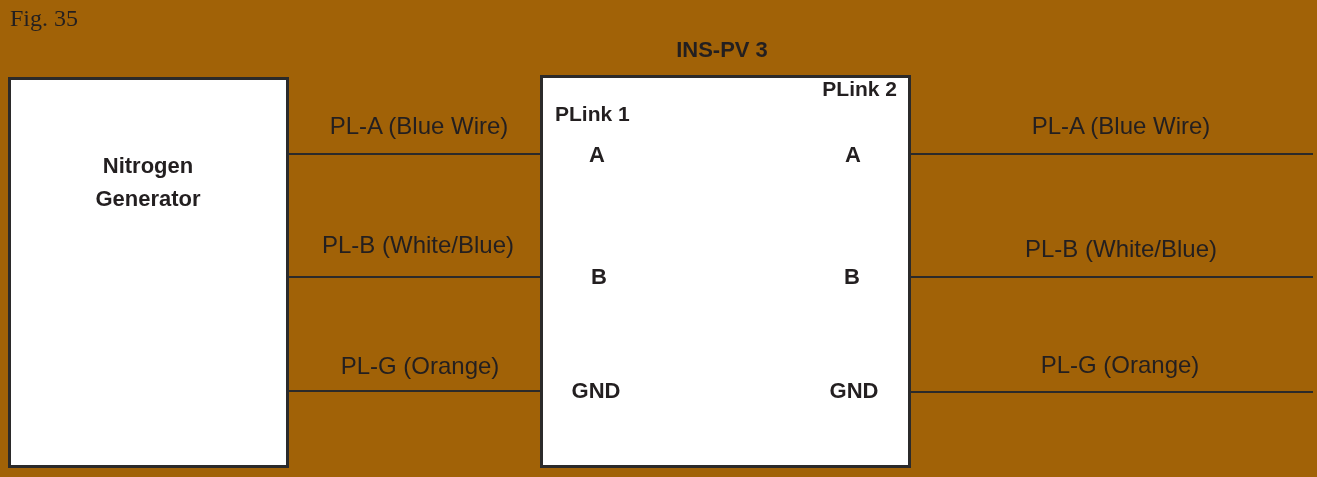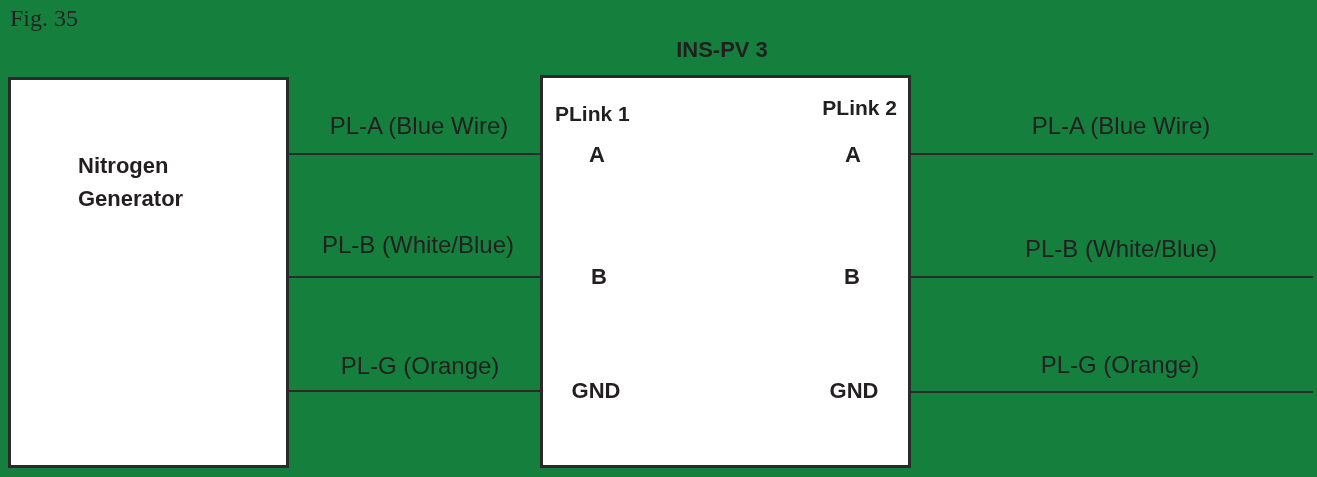--- a/index.html
+++ b/index.html
@@ -4,21 +4,21 @@
 <style>
   html, body {
     margin: 0;
     padding: 0;
     background: #ffffff;
   }
   #diagram {
     position: relative;
     width: 1317px;
     height: 477px;
-    background: #15803d;
+    background: #a16207;
     font-family: "Liberation Sans", "DejaVu Sans", sans-serif;
     color: #231f20;
     overflow: hidden;
   }
   .abs { position: absolute; }
 
   .fig-label {
     font-family: "Liberation Serif", "DejaVu Serif", serif;
     font-size: 24px;
     color: #231f20;
@@ -48,20 +48,21 @@
   .terminal {
     font-size: 22px;
     font-weight: bold;
     white-space: nowrap;
     transform: translateX(-50%);
   }
 
   .gen-label {
     font-size: 22px;
     font-weight: bold;
+    text-align: center;
     line-height: 33px;
   }
 
   .wire {
     position: absolute;
     height: 2px;
     background: #2b2a2a;
   }
 
   .wire-label {
@@ -78,21 +79,21 @@
   <div class="abs fig-label" style="left:10px; top:5px;">Fig. 35</div>
 
   <div class="box" style="left:8px; top:77px; width:281px; height:391px;"></div>
   <div class="abs gen-label" style="left:78px; top:149px; width:140px;">Nitrogen Generator</div>
 
   <div class="box" style="left:540px; top:75px; width:371px; height:393px;"></div>
 
   <div class="abs device-title" style="left:722px; top:37px;">INS-PV 3</div>
 
   <div class="abs port-label" style="left:555px; top:102px;">PLink 1</div>
-  <div class="abs port-label" style="right:420px; top:96px;margin-left:16px;">PLink 2</div>
+  <div class="abs port-label" style="right:420px; top:77px;margin-left:16px;">PLink 2</div>
 
   <div class="abs terminal" style="left:597px; top:142px;">A</div>
   <div class="abs terminal" style="left:599px; top:264px;">B</div>
   <div class="abs terminal" style="left:596px; top:378px;">GND</div>
 
   <div class="abs terminal" style="left:853px; top:142px;">A</div>
   <div class="abs terminal" style="left:852px; top:264px;">B</div>
   <div class="abs terminal" style="left:854px; top:378px;">GND</div>
 
   <div class="wire" style="left:288px; top:153px; width:253px;"></div>

